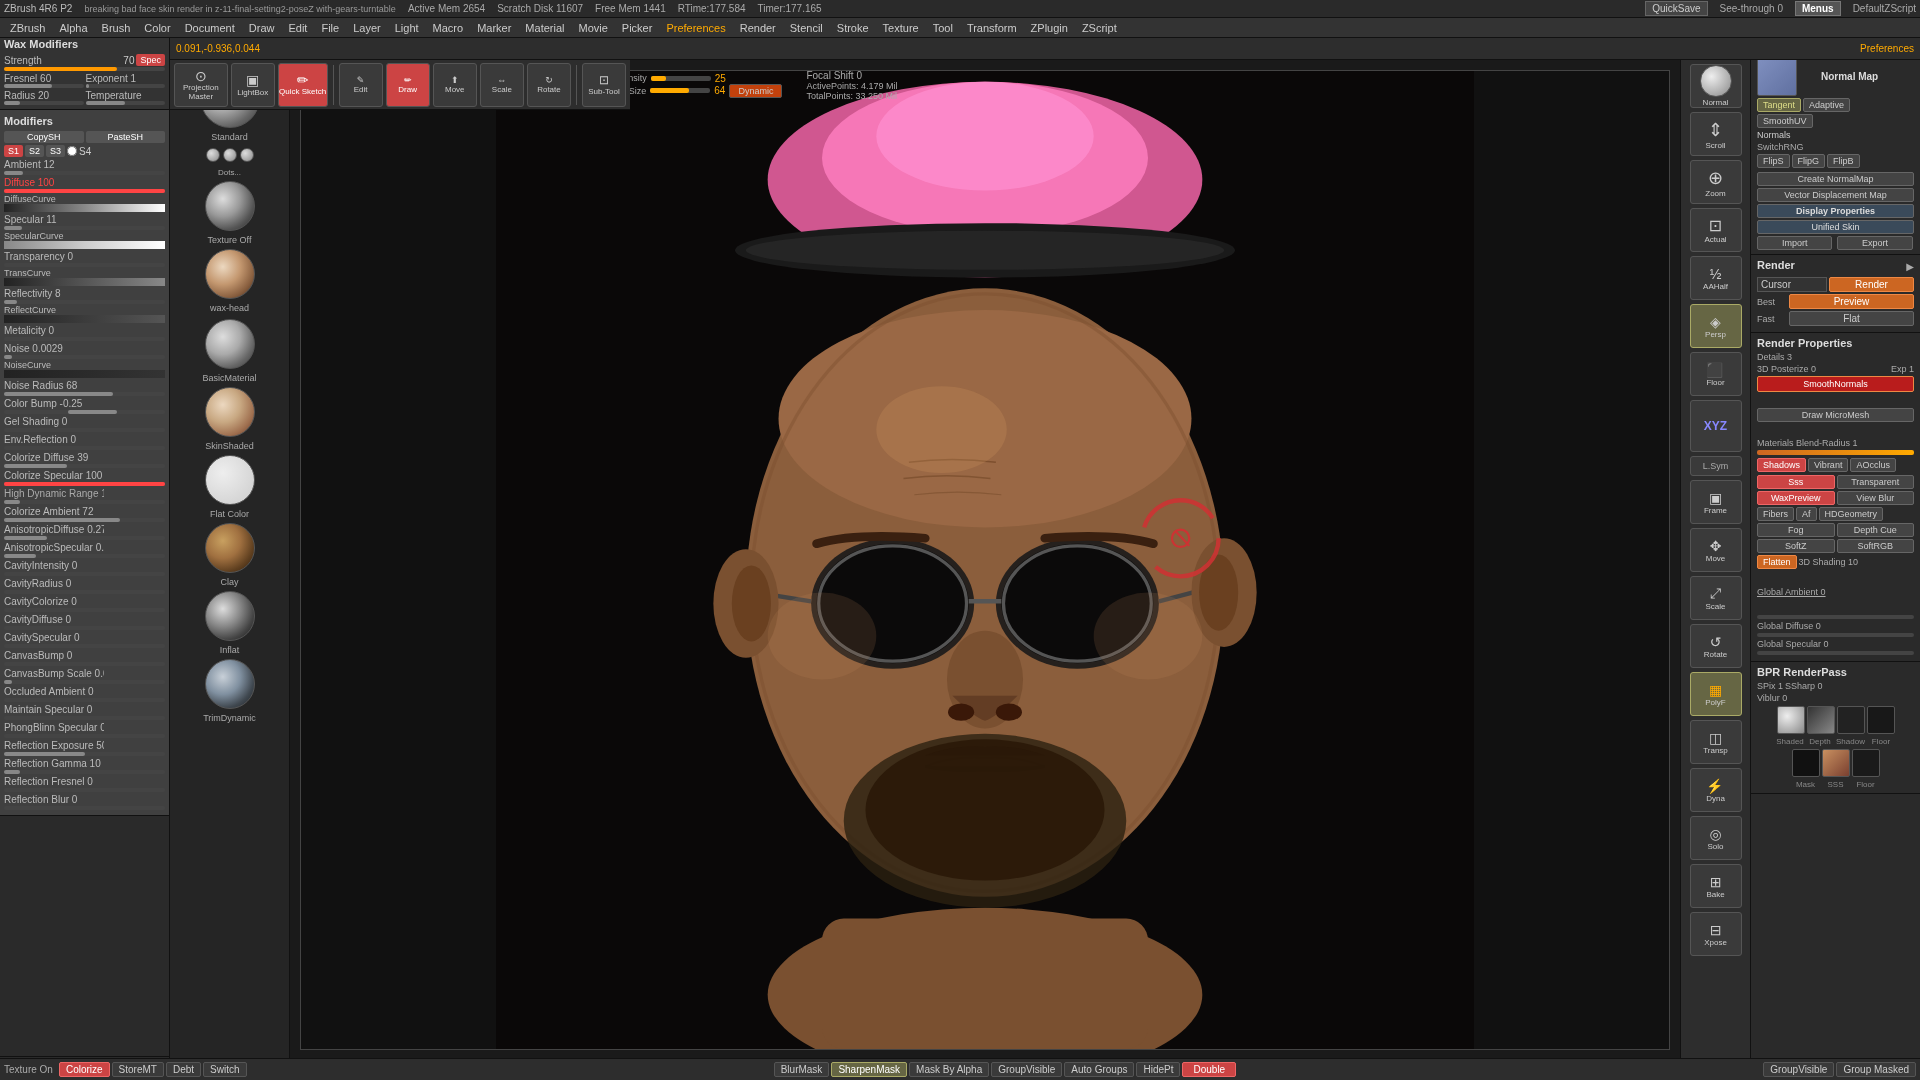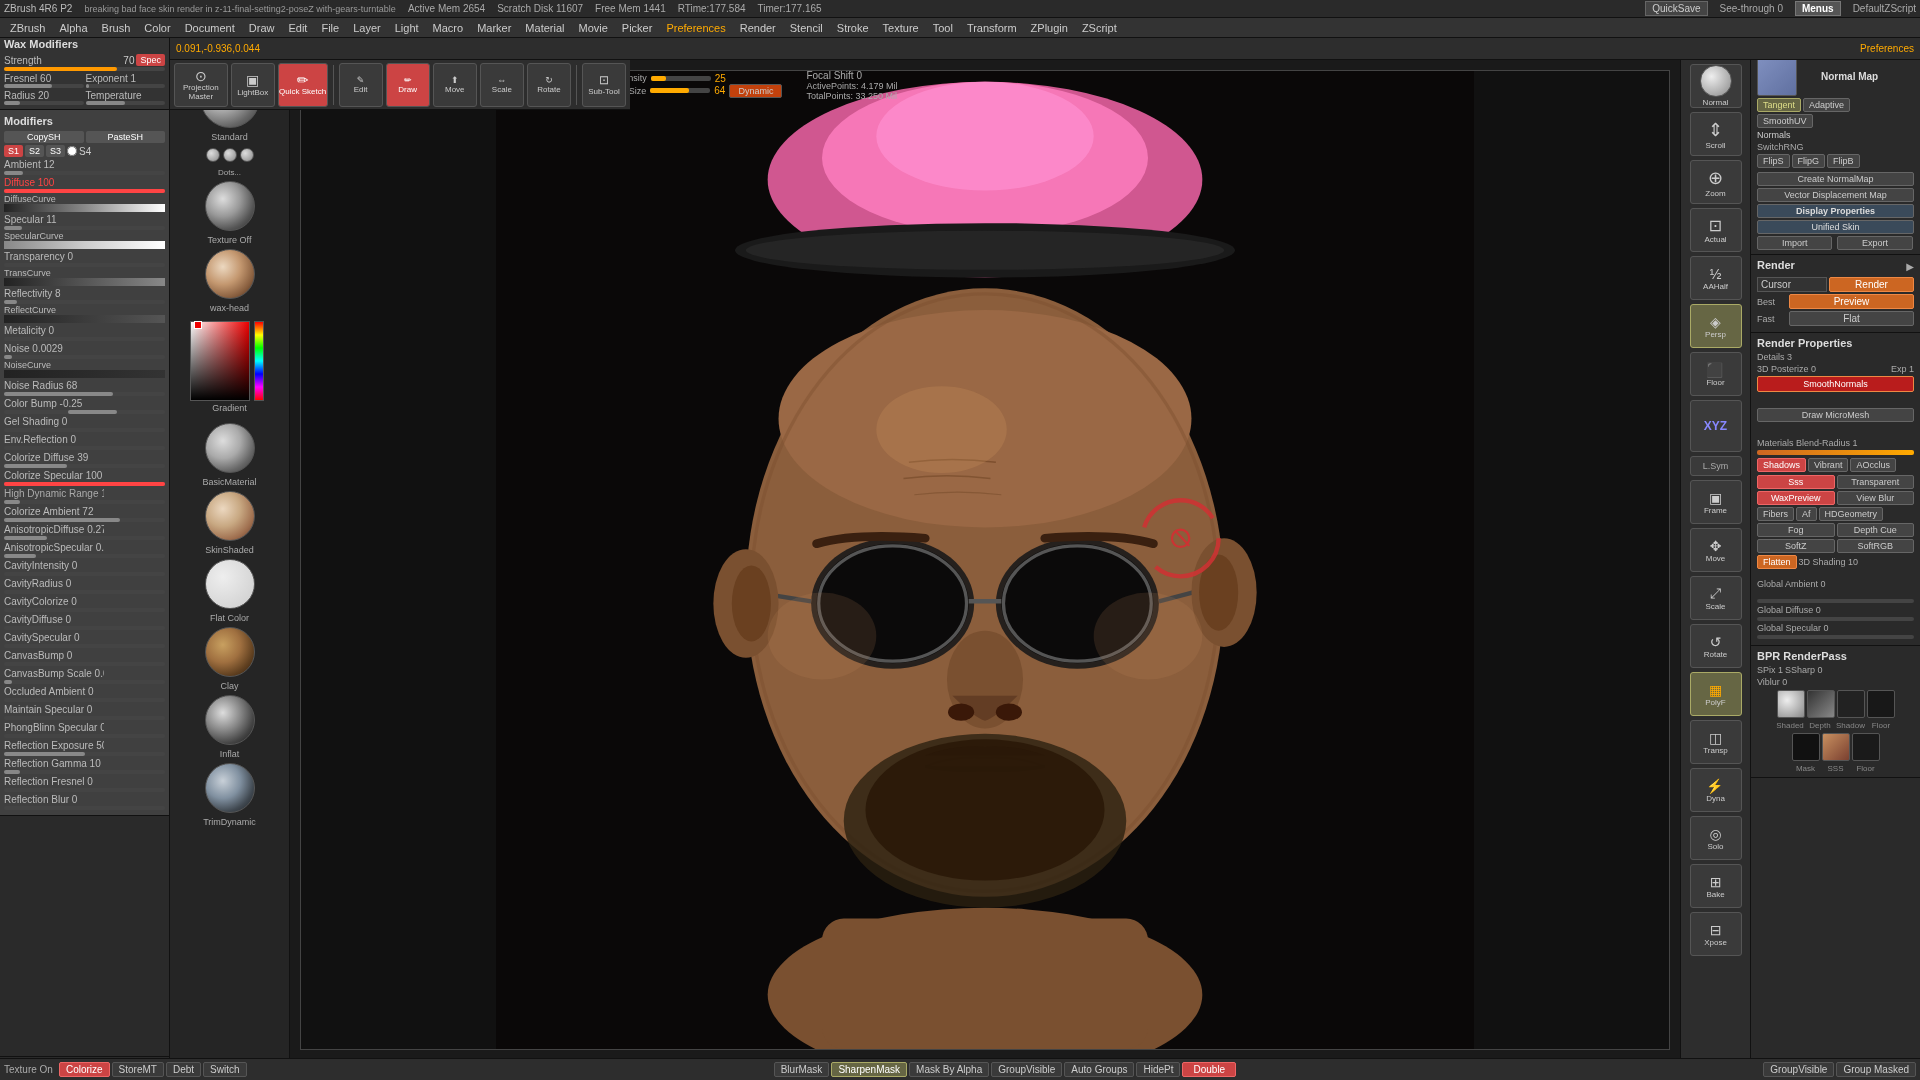--- a/index.html
+++ b/index.html
@@ -850,29 +850,20 @@
       <div style="width:14px;height:14px;border-radius:50%;background:radial-gradient(circle at 35% 35%,#ddd,#888);border:1px solid #555;cursor:pointer;"></div>
     </div>
     <div class="mat-label" style="font-size:8px;">Dots...</div>
 
     <div class="mat-ball" style="background:radial-gradient(circle at 35% 35%, #ddd 0%, #999 40%, #555 70%, #222 100%);width:50px;height:50px;"></div>
     <div class="mat-label">Texture Off</div>
 
     <div class="mat-ball" style="background:radial-gradient(circle at 35% 35%, #ecd8c0 0%, #c49870 40%, #8a6040 70%, #3a2010 100%);width:50px;height:50px;"></div>
     <div class="mat-label">wax-head</div>
 
-    <div class="color-picker-area" style="margin-top:4px;">
-      <div style="position:relative;width:80px;height:80px;margin:0 auto;">
-
-        <div style="position:absolute;top:0;left:4px;width:8px;height:8px;background:#e00;border:1px solid #fff;z-index:2;"></div>
-        <div style="width:60px;height:80px;background:linear-gradient(to bottom,rgba(0,0,0,0),#000),linear-gradient(to right,#fff,#e00);border:1px solid #555;"></div>
-        <div style="position:absolute;top:0;left:64px;width:10px;height:80px;background:linear-gradient(to bottom,#f00,#ff0,#0f0,#0ff,#00f,#f0f,#f00);border:1px solid #555;"></div>
-      </div>
-      <div class="mat-label">Gradient</div>
-    </div>
 
     <div class="mat-ball" style="background:radial-gradient(circle at 35% 35%, #ddd 0%, #aaa 40%, #666 70%, #333 100%);width:50px;height:50px;margin-top:6px;"></div>
     <div class="mat-label">BasicMaterial</div>
 
     <div class="mat-ball" style="background:radial-gradient(circle at 35% 35%, #ecd8c0 0%, #c8a882 40%, #a07050 70%, #5a3020 100%);width:50px;height:50px;margin-top:4px;"></div>
     <div class="mat-label">SkinShaded</div>
 
     <div class="mat-ball" style="background:radial-gradient(circle at 35% 35%, #eee 0%, #ccc 100%);width:50px;height:50px;margin-top:4px;"></div>
     <div class="mat-label">Flat Color</div>
 
@@ -1150,21 +1141,21 @@
     <div style="display:flex;gap:2px;margin:2px 0;">
       <button class="right-btn" style="font-size:9px;flex:1;">SoftZ</button>
       <button class="right-btn" style="font-size:9px;flex:1;">SoftRGB</button>
     </div>
 
     <div style="display:flex;gap:2px;margin:2px 0;align-items:center;">
       <button class="right-btn" style="background:#c62;border-color:#e84;color:#fff;font-size:9px;">Flatten</button>
       <span style="font-size:9px;color:#aaa;flex:1;">3D Shading 10</span>
     </div>
 
-    <div style="font-size:9px;color:#aaa;margin:10px 0;">Global Ambient 0</div>
+    <div style="font-size:9px;color:#aaa;margin:18px 0;text-decoration:underline;">Global Ambient 0</div>
     <div class="slider-track" style="margin-bottom:2px;">
         <div class="slider-fill" style="width:0%;"></div>
       </div>
 
     <div style="font-size:9px;color:#aaa;margin:2px 0;">Global Diffuse 0</div>
     <div class="slider-track" style="margin-bottom:2px;">
         <div class="slider-fill" style="width:0%;"></div>
       </div>
 
     <div style="font-size:9px;color:#aaa;margin:2px 0;">Global Specular 0</div>

